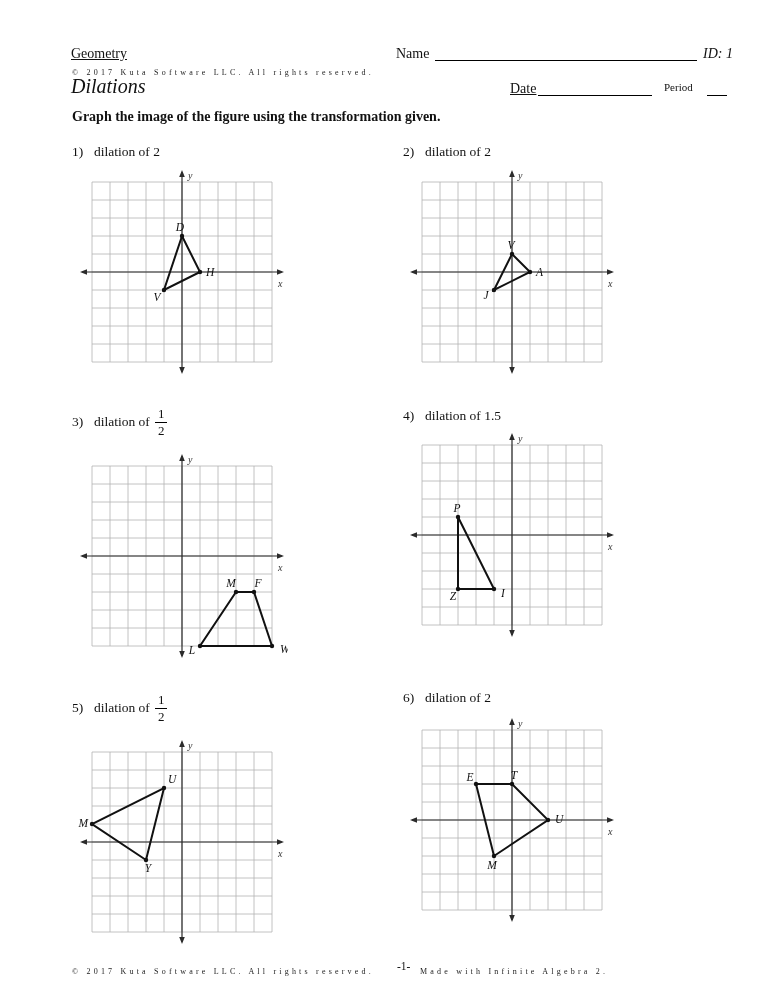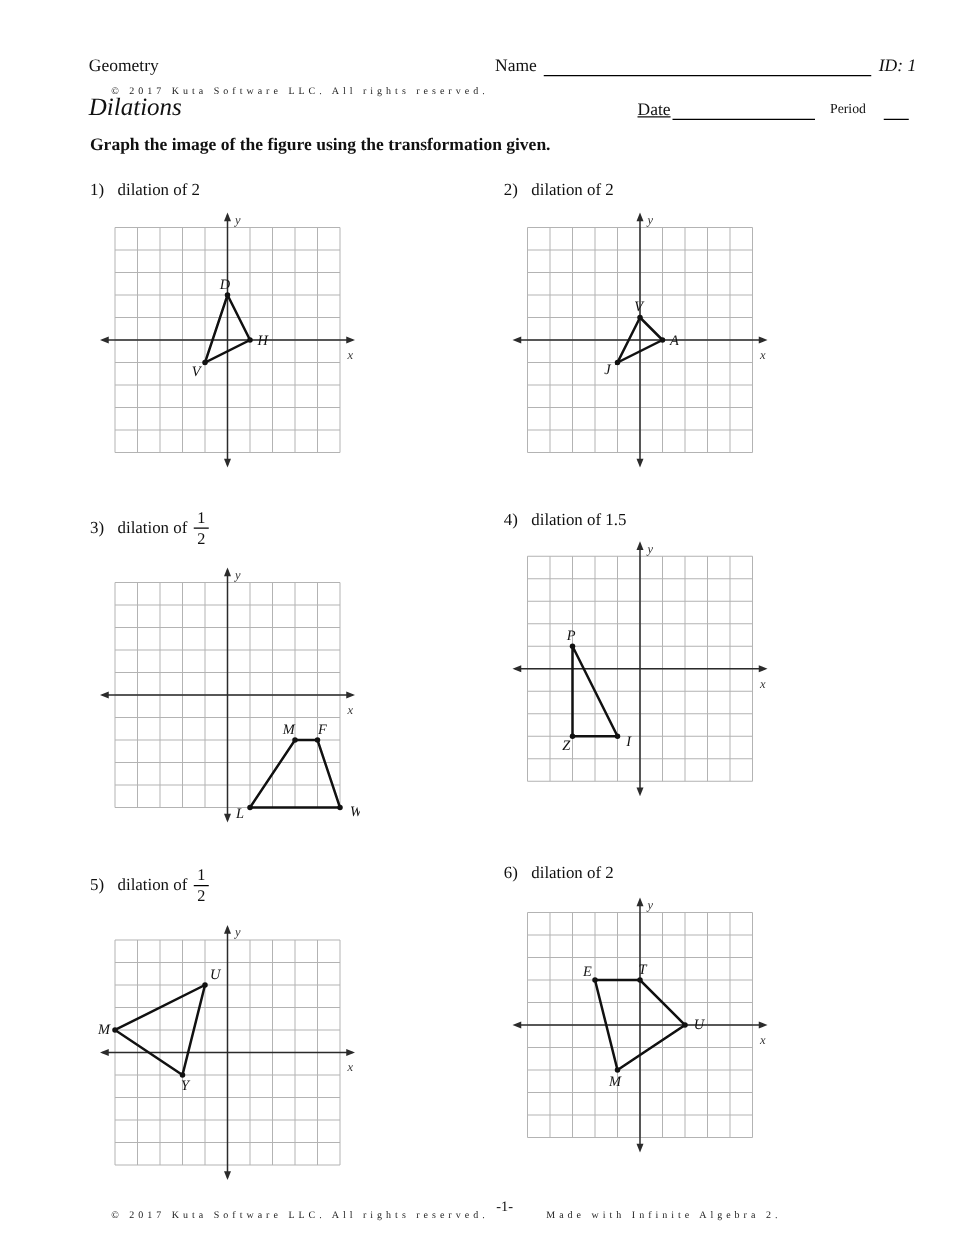--- a/index.html
+++ b/index.html
@@ -1,24 +1,24 @@
 <!DOCTYPE html>
 <html><head>
 <meta charset="utf-8">
 <style>
   html,body{margin:0;padding:0;background:#fff;}
   body{width:768px;height:994px;position:relative;overflow:hidden;
        font-family:"Liberation Serif","DejaVu Serif",serif;color:#111;}
   .abs{position:absolute;white-space:nowrap;}
   
-  #course{left:71px;top:46px;font-size:14px;}
+  #course{left:71px;top:46px;font-size:14px;text-decoration:underline;}
   #name-label{left:396px;top:46px;font-size:14px;text-align:center;}
   #name-line{left:435px;top:46px;width:262px;height:14px;border-bottom:1px solid #000;}
   #id-label{left:703px;top:46px;font-size:14px;font-style:italic;}
-  .tiny{font-size:8px;letter-spacing:3.2px;color:#222;margin-left:17px;}
+  .tiny{font-size:8px;letter-spacing:3.2px;color:#222;}
   #hdr-copy{left:72px;top:68px;}
   #title{left:71px;top:75px;font-size:20px;font-style:italic;}
   #date-label{left:510px;top:81px;font-size:14px;text-decoration:underline;}
   #date-line{left:538px;top:81px;width:114px;height:14px;border-bottom:1px solid #000;}
   #period-label{left:664px;top:81px;font-size:11px;}
   #period-line{left:707px;top:81px;width:20px;height:14px;border-bottom:1px solid #000;}
   #instruction{left:72px;top:109px;font-size:14px;font-weight:bold;}
   
   .prob{position:absolute;}
   .plabel{display:flex;align-items:center;font-size:13.5px;}

